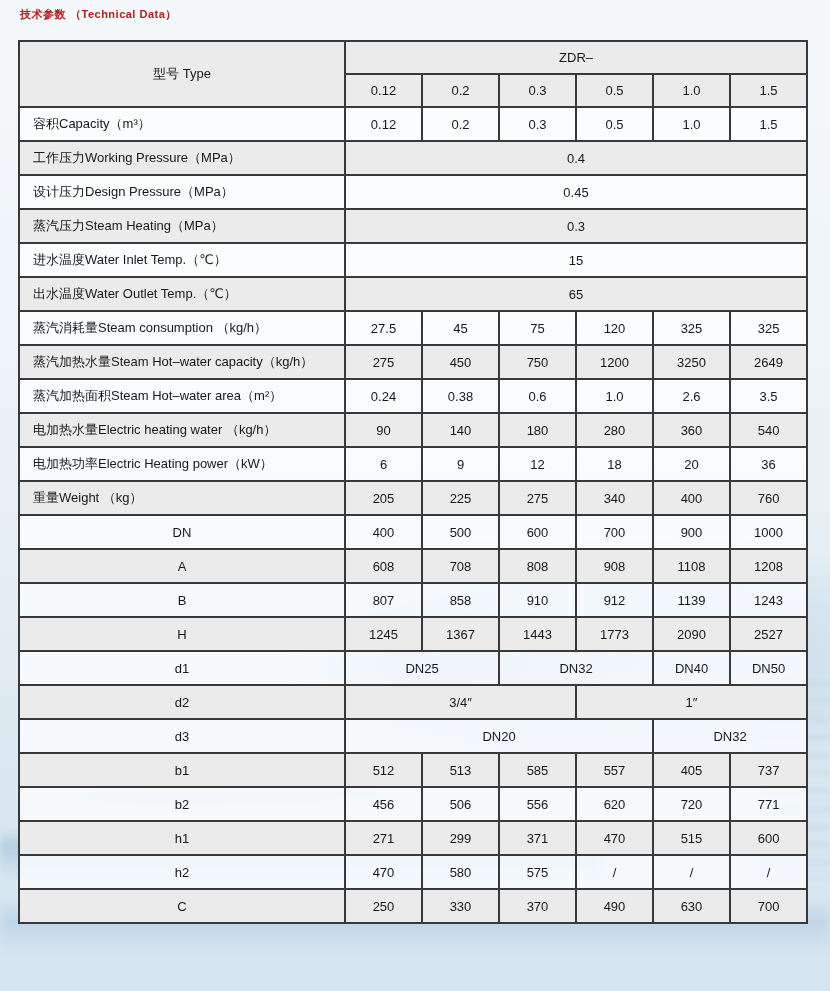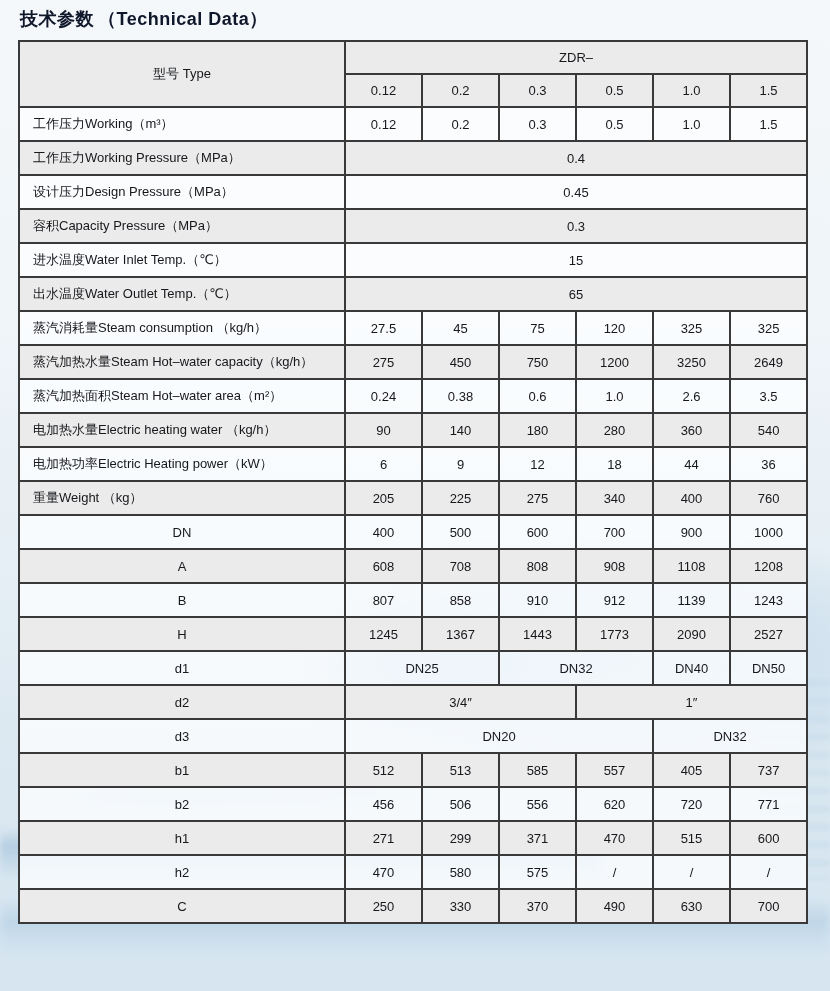--- a/index.html
+++ b/index.html
@@ -23,21 +23,21 @@
        background:repeating-linear-gradient(180deg,#c2d8e8 0 6px,rgba(194,216,232,0.2) 6px 18px);
        filter:blur(2px);opacity:.5;}
   .wm5{left:40px;top:758px;width:580px;height:46px;
        background:linear-gradient(90deg,rgba(205,224,238,0) 0%,#cfe1ee 20%,#d8e7f1 70%,rgba(216,231,241,0) 100%);
        filter:blur(3px);opacity:.8;}
   .wm6{left:330px;top:600px;width:330px;height:130px;
        background:radial-gradient(ellipse at 40% 50%,rgba(183,211,231,0.8) 0%,rgba(183,211,231,0) 70%);
        filter:blur(5px);}
 
   .title{position:absolute;left:20px;top:7px;z-index:2;
-         font-size:18px;font-weight:bold;color:#0f172a;letter-spacing:.5px;}
+         font-size:11px;font-weight:bold;color:#b91c1c;letter-spacing:.5px;}
   .title .en{margin-left:4px;}
 
   table{position:absolute;left:18px;top:40px;z-index:1;
         width:788px;border-collapse:collapse;table-layout:fixed;}
   col.c-label{width:326px;}
   col.c-val{width:77px;}
   td{border:2px solid #393939;font-size:13px;color:#17171c;
      text-align:center;vertical-align:middle;height:32px;padding:0 3px;
      background:rgba(252,254,255,0.78);}
   thead td{background:#eaebea;height:31px;}
@@ -78,38 +78,38 @@
       <td>0.12</td>
       <td>0.2</td>
       <td>0.3</td>
       <td>0.5</td>
       <td>1.0</td>
       <td>1.5</td>
     </tr>
   </thead>
   <tbody>
       <tr>
-        <td class="label">工作压力Working（m³）</td>
+        <td class="label">容积Capacity（m³）</td>
         <td>0.12</td>
         <td>0.2</td>
         <td>0.3</td>
         <td>0.5</td>
         <td>1.0</td>
         <td>1.5</td>
       </tr>
       <tr>
         <td class="label">工作压力Working Pressure（MPa）</td>
         <td colspan="6">0.4</td>
       </tr>
       <tr>
         <td class="label">设计压力Design Pressure（MPa）</td>
         <td colspan="6">0.45</td>
       </tr>
       <tr>
-        <td class="label">容积Capacity Pressure（MPa）</td>
+        <td class="label">蒸汽压力Steam Heating（MPa）</td>
         <td colspan="6">0.3</td>
       </tr>
       <tr>
         <td class="label">进水温度Water Inlet Temp.（℃）</td>
         <td colspan="6">15</td>
       </tr>
       <tr>
         <td class="label">出水温度Water Outlet Temp.（℃）</td>
         <td colspan="6">65</td>
       </tr>
@@ -148,21 +148,21 @@
         <td>280</td>
         <td>360</td>
         <td>540</td>
       </tr>
       <tr>
         <td class="label">电加热功率Electric Heating power（kW）</td>
         <td>6</td>
         <td>9</td>
         <td>12</td>
         <td>18</td>
-        <td>44</td>
+        <td>20</td>
         <td>36</td>
       </tr>
       <tr>
         <td class="label">重量Weight （kg）</td>
         <td>205</td>
         <td>225</td>
         <td>275</td>
         <td>340</td>
         <td>400</td>
         <td>760</td>

